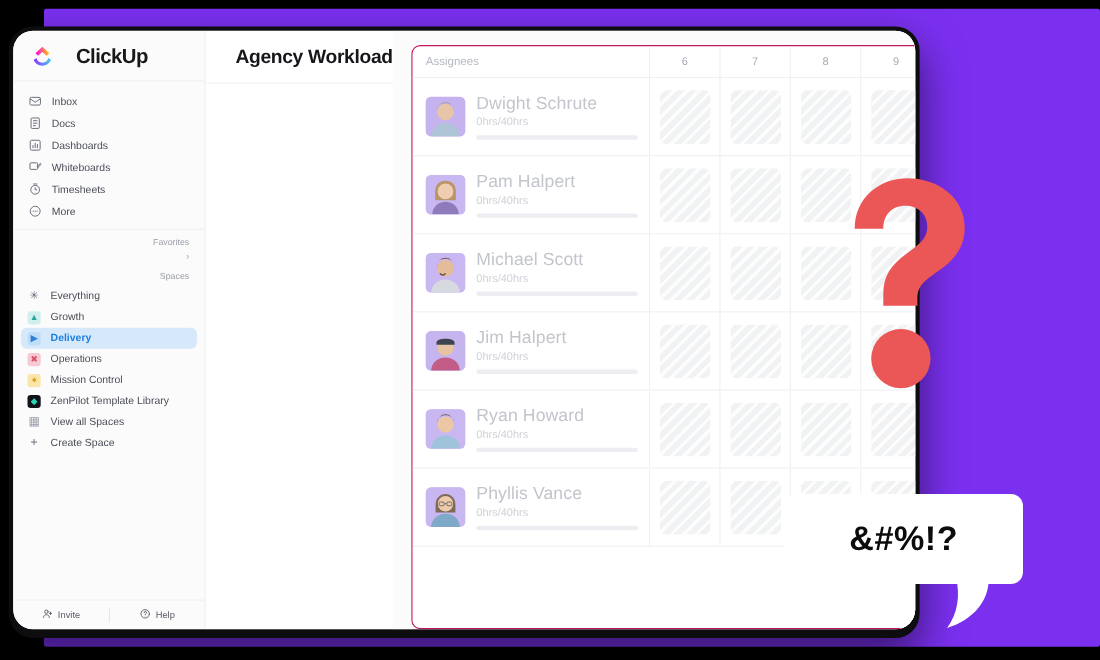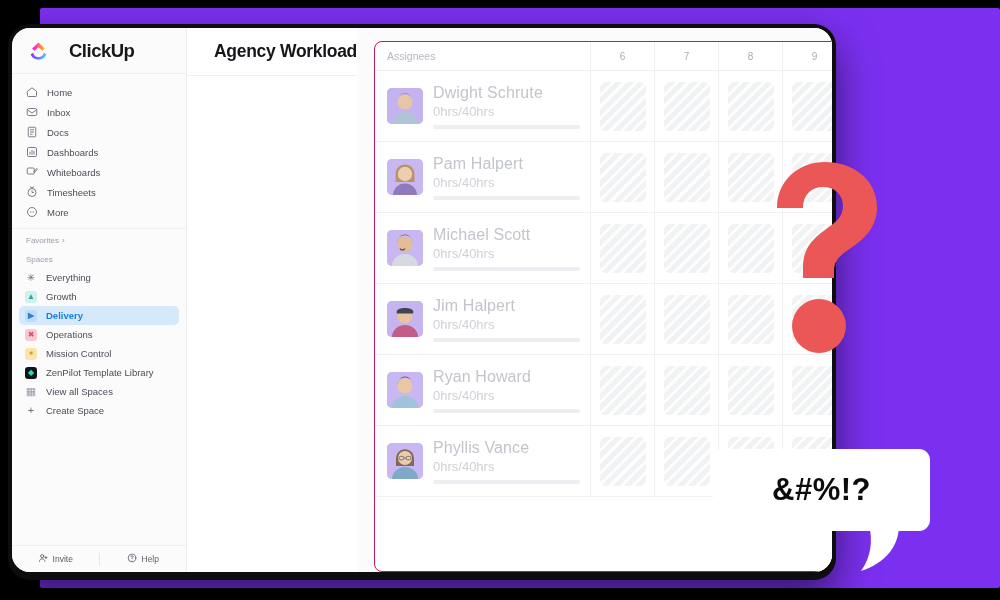--- a/index.html
+++ b/index.html
@@ -48,21 +48,21 @@
   .nav-item {
     display: flex; align-items: center; gap: 9px;
     height: 20px; margin: 0 8px; padding: 0 6px; border-radius: 5px;
     font-size: 9.5px; color: #4A4D56; cursor: pointer;
   }
   .nav-item + .nav-item { margin-top: 0px; }
   .nav-item .ico { width: 12px; height: 12px; flex-shrink: 0; display:flex; align-items:center; justify-content:center; }
   .nav-item .ico svg { display: block; }
   .section-label {
     font-size: 8px; color: #9A9DA8; padding: 7px 14px 3px 14px;
-    display: flex; align-items: flex-start; gap: 3px; cursor: pointer;
+    display: flex; align-items: flex-end; gap: 3px; cursor: pointer; flex-direction: column;
   }
   .spaces-list { padding-top: 1px; }
   .space-item {
     display: flex; align-items: center; gap: 9px;
     height: 19px; margin: 0 7px; padding: 0 6px; border-radius: 5px;
     font-size: 9.5px; color: #4A4D56; cursor: pointer;
   }
   .space-item.active { background: #D6E9FB; color: #1B7FE0; font-weight: 600; }
   .sq {
     width: 12px; height: 12px; border-radius: 3px; flex-shrink: 0;
@@ -112,21 +112,21 @@
   }
   .avatar {
     width: 36px; height: 36px; border-radius: 5px; flex-shrink: 0;
     background: #C9B6F0; position: relative; overflow: hidden;
   }
   .assignee-meta { flex: 1; min-width: 0; padding-right: 10px; }
   .assignee-name {
     font-size: 16px; color: #C3C5CC; font-weight: 400; letter-spacing: 0.1px;
     white-space: nowrap; overflow: hidden; text-overflow: ellipsis;
   }
-  .assignee-hours { font-size: 13px; color: #CFD1D7; margin-top: 2px; }
+  .assignee-hours { font-size: 10px; color: #CFD1D7; margin-top: 2px; }
   .assignee-bar {
     margin-top: 6px; height: 4px; border-radius: 3px; background: #EDEEF1; width: 100%;
   }
   .cell-day {
     width: 64px; flex-shrink: 0; border-right: 1px solid #EFF0F3;
     display: flex; align-items: center; justify-content: center;
   }
   .cell-day.partial { width: 34px; }
   .ghost-block {
     width: 46px; height: 49px; border-radius: 6px;
@@ -183,28 +183,20 @@
               <path d="M2 17.2 L5.2 14.8 A7 7 0 0 0 18.8 14.8 L22 17.2 A11 11 0 0 1 2 17.2 Z" fill="url(#cuBot)"></path>
               <path d="M12 2 L20 9.4 L16.9 12.3 L12 7.8 L7.1 12.3 L4 9.4 Z" fill="url(#cuTop)"></path>
             </svg>
           </span>
           <span class="brand-name">ClickUp</span>
         </div>
 
         <nav class="nav-top">
           <div class="nav-item">
             <span class="ico">
-              <svg width="12" height="12" viewBox="0 0 24 24" fill="none" stroke="#6B6F7B" stroke-width="1.8" stroke-linecap="round" stroke-linejoin="round">
-                  <path d="M3 10.5 12 3.5l9 7v9a1.5 1.5 0 0 1-1.5 1.5h-15A1.5 1.5 0 0 1 3 19.5z"></path>
-                </svg>
-            </span>
-            <span>Home</span>
-          </div>
-          <div class="nav-item">
-            <span class="ico">
               <svg width="12" height="12" viewBox="0 0 24 24" fill="none" stroke="#6B6F7B" stroke-width="1.8" stroke-linejoin="round">
                   <rect x="2.5" y="5" width="19" height="14" rx="2.5"></rect>
                   <path d="M2.5 7.5 12 14l9.5-6.5"></path>
                 </svg>
             </span>
             <span>Inbox</span>
           </div>
           <div class="nav-item">
             <span class="ico">
               <svg width="12" height="12" viewBox="0 0 24 24" fill="none" stroke="#6B6F7B" stroke-width="1.8" stroke-linejoin="round">

